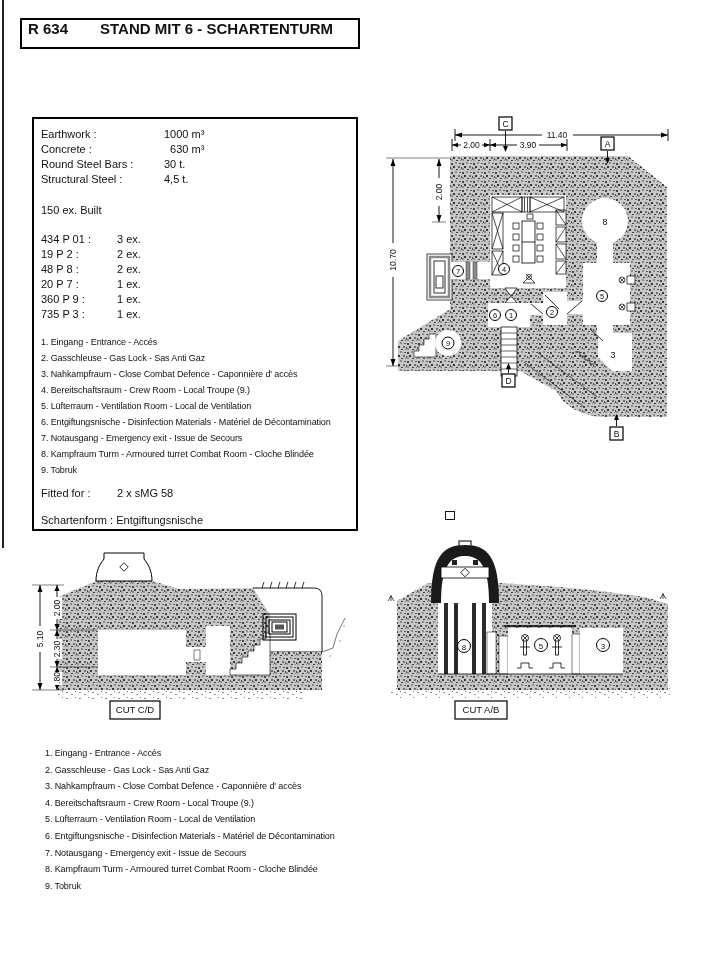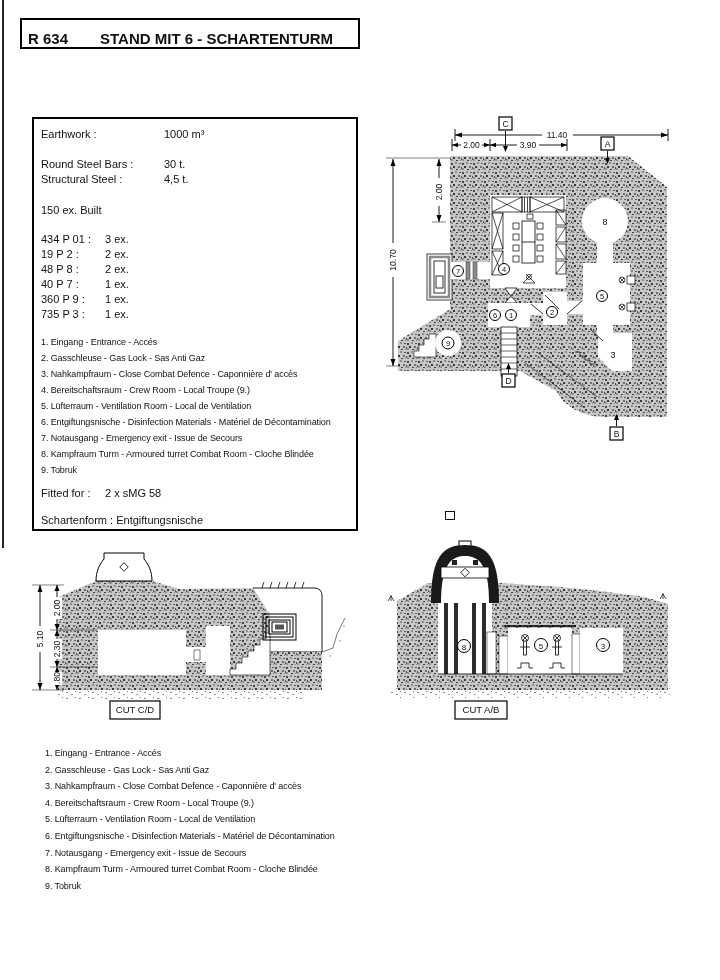--- a/index.html
+++ b/index.html
@@ -1,53 +1,54 @@
 <!DOCTYPE html>
 <html><head>
 <meta charset="utf-8">
 <style>
   html,body{margin:0;padding:0;}
   body{width:720px;height:980px;background:#ffffff;position:relative;
        font-family:"Liberation Sans",sans-serif;color:#111;overflow:hidden;}
   .abs{position:absolute;}
   #page-edge{left:2px;top:0;width:1.5px;height:548px;background:#222;}
   #titlebox{left:20px;top:18px;width:336px;height:27px;border:2px solid #000;
-            display:flex;align-items:flex-end;font-weight:bold;font-size:15px;background:#fff;}
+            display:flex;align-items:flex-start;font-weight:bold;font-size:15px;background:#fff;}
   #titlebox .code{margin-left:6px;width:72px;}
   #specbox{left:32px;top:117px;width:322px;height:410px;border:2px solid #000;background:#fff;}
   .srow{position:absolute;left:7px;font-size:11px;white-space:pre;width:300px;}
   .srow .val{position:absolute;left:123px;}
-  .srow .val2{position:absolute;left:64px;text-align:center;}
+  .srow .val2{position:absolute;left:76px;text-align:center;}
   .legend-line{position:absolute;left:7px;font-size:9px;letter-spacing:-0.1px;white-space:pre;width:310px;}
   #bottom-legend{left:45px;top:745px;width:340px;}
   #bottom-legend div{font-size:9px;letter-spacing:-0.1px;line-height:16.6px;white-space:pre;}
   #stray-square{left:445px;top:511px;width:8px;height:7px;border:1.5px solid #111;}
   svg text{font-family:"Liberation Sans",sans-serif;fill:#111;}
 </style>
 </head>
 <body>
 
 <div class="abs" id="page-edge"></div>
 
 <div class="abs" id="titlebox">
   <span class="code">R 634</span>
   <span class="name">STAND MIT 6 - SCHARTENTURM</span>
 </div>
 
 <div class="abs" id="specbox">
   <div class="srow" style="top:9px"><span>Earthwork :</span><span class="val">1000 m³</span></div>
+  <div class="srow" style="top:24px"><span>Concrete :</span><span class="val">  630 m³</span></div>
   <div class="srow" style="top:39px"><span>Round Steel Bars :</span><span class="val">30 t.</span></div>
   <div class="srow" style="top:54px"><span>Structural Steel :</span><span class="val">4,5 t.</span></div>
 
   <div class="srow" style="top:85px">150 ex. Built</div>
 
   <div class="srow" style="top:114px"><span>434 P 01 :</span><span class="val2">3 ex.</span></div>
   <div class="srow" style="top:129px"><span>19 P 2 :</span><span class="val2">2 ex.</span></div>
   <div class="srow" style="top:144px"><span>48 P 8 :</span><span class="val2">2 ex.</span></div>
-  <div class="srow" style="top:159px"><span>40 P 7 :</span><span class="val2">1 ex.</span></div>
+  <div class="srow" style="top:159px"><span>20 P 7 :</span><span class="val2">1 ex.</span></div>
   <div class="srow" style="top:174px"><span>360 P 9 :</span><span class="val2">1 ex.</span></div>
   <div class="srow" style="top:189px"><span>735 P 3 :</span><span class="val2">1 ex.</span></div>
 
   <div class="legend-line" style="top:218px">1. Eingang - Entrance - Accés</div>
   <div class="legend-line" style="top:234px">2. Gasschleuse - Gas Lock - Sas Anti Gaz</div>
   <div class="legend-line" style="top:250px">3. Nahkampfraum - Close Combat Defence - Caponnière d' accès</div>
   <div class="legend-line" style="top:266px">4. Bereitschaftsraum - Crew Room - Local Troupe (9.)</div>
   <div class="legend-line" style="top:282px">5. Lüfterraum - Ventilation Room - Local de Ventilation</div>
   <div class="legend-line" style="top:298px">6. Entgiftungsnische - Disinfection Materials - Matériel de Décontamination</div>
   <div class="legend-line" style="top:314px">7. Notausgang - Emergency exit - Issue de Secours</div>

